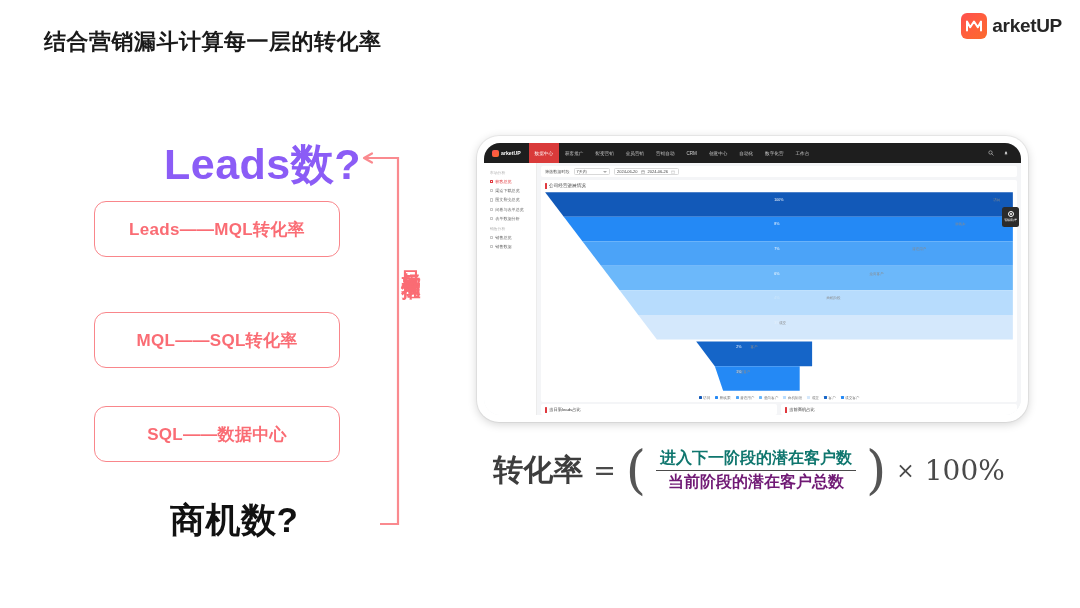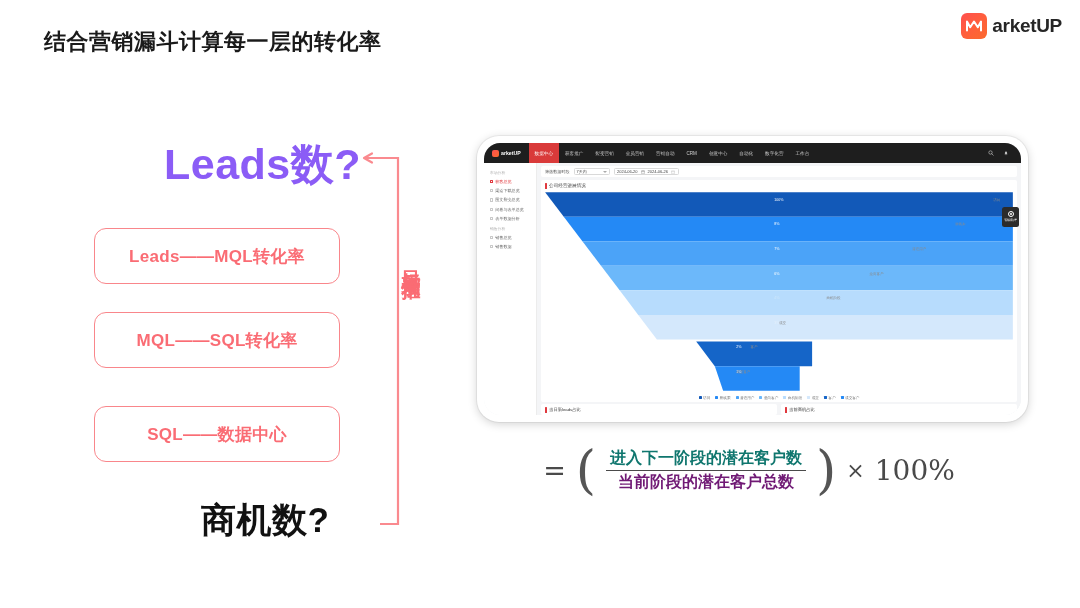--- a/index.html
+++ b/index.html
@@ -32,32 +32,32 @@
   }
 
   
   .leads-label{
     position:absolute; left:152px; top:136px;
     font-size:43px; font-weight:bold; color:#8b5cf6;
     letter-spacing:.5px;
     margin-left:12px;
   }
   .opp-label{
-    position:absolute; left:201px; top:497px;
+    position:absolute; left:170px; top:497px;
     font-size:35px; font-weight:bold; color:#111;
     letter-spacing:.5px;
   }
   .rate-box{
     position:absolute; left:94px; width:246px; height:56px;
     border:1.6px solid #f9868b; border-radius:12px;
     display:flex; align-items:center; justify-content:center;
     color:#fa6c74; font-size:17px; font-weight:bold; letter-spacing:.3px;
     background:#fff;
   }
-  .rate-box.b1{ top:228px;text-align:right; }
+  .rate-box.b1{ top:201px;text-align:right; }
   .rate-box.b2{ top:312px; }
   .rate-box.b3{ top:406px; }
 
   
   .bracket{
     position:absolute; left:352px; top:152px; width:56px; height:378px;
     pointer-events:none;
   }
   .bracket svg{display:block;}
   .bracket-text{
@@ -429,20 +429,21 @@
 
     <div class="float-btn">
       <span class="ring"></span>
       <span>智能助理</span>
     </div>
 
   </div>
 </div>
 
 <div class="formula">
+  <span class="f-lhs">转化率</span>
   <span class="f-eq">=</span>
   <span class="f-paren">(</span>
   <span class="frac">
     <span class="num">进入下一阶段的潜在客户数</span>
     <span class="bar"></span>
     <span class="den">当前阶段的潜在客户总数</span>
   </span>
   <span class="f-paren">)</span>
   <span class="f-times">×</span>
   <span class="f-100">100%</span>

